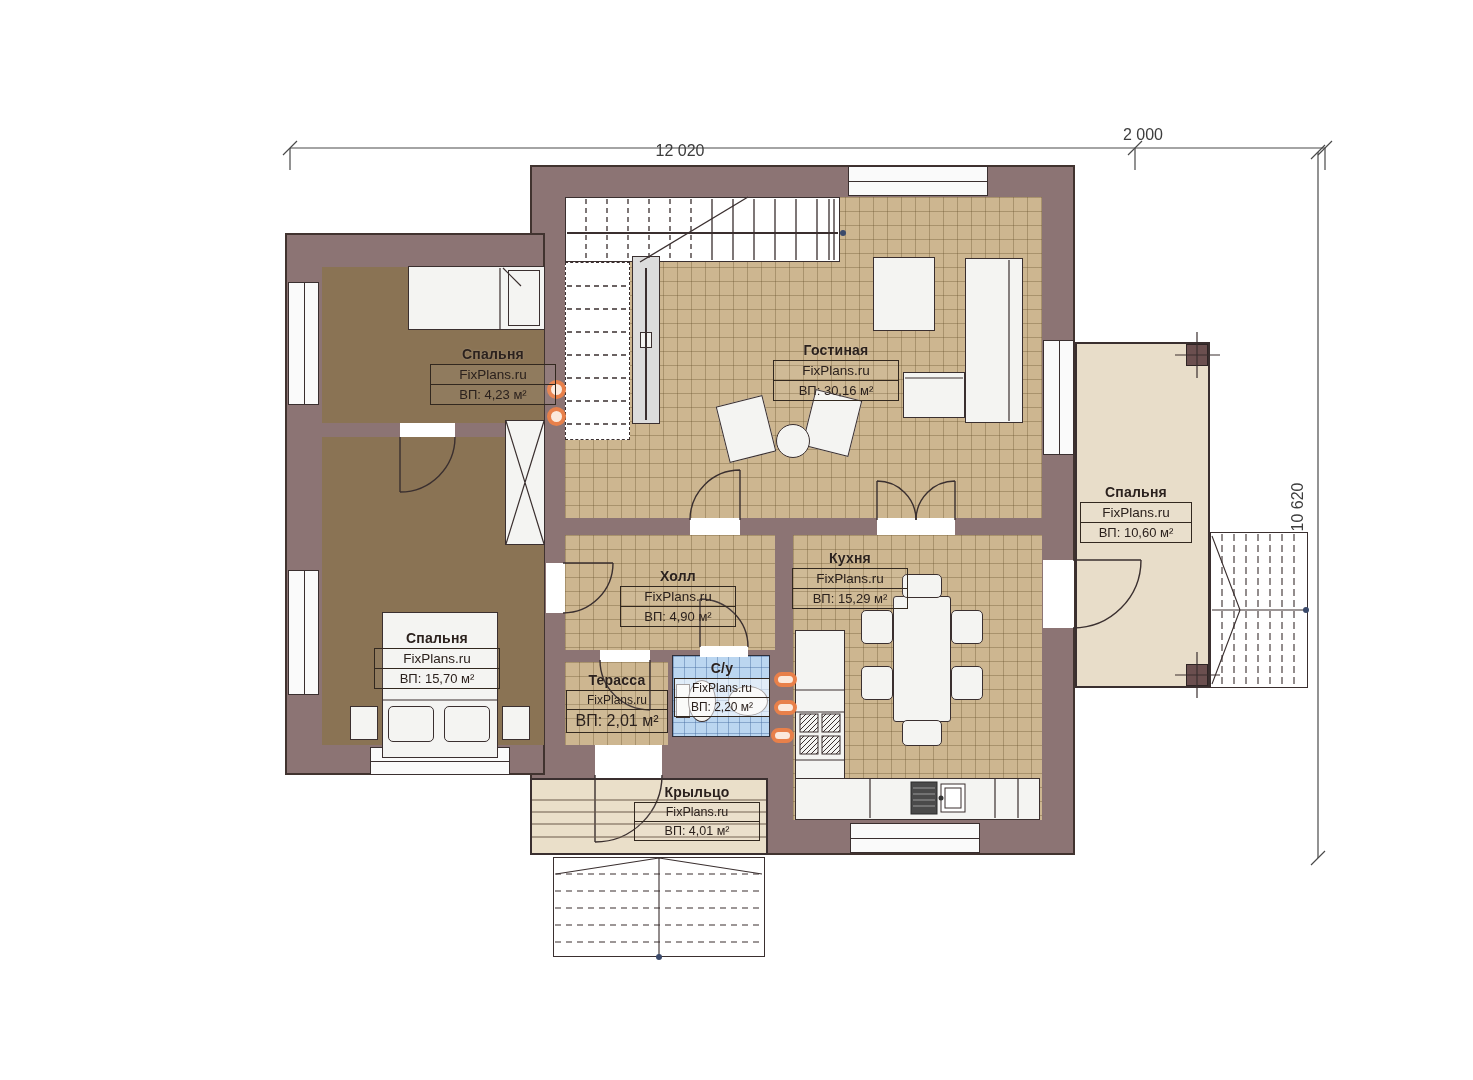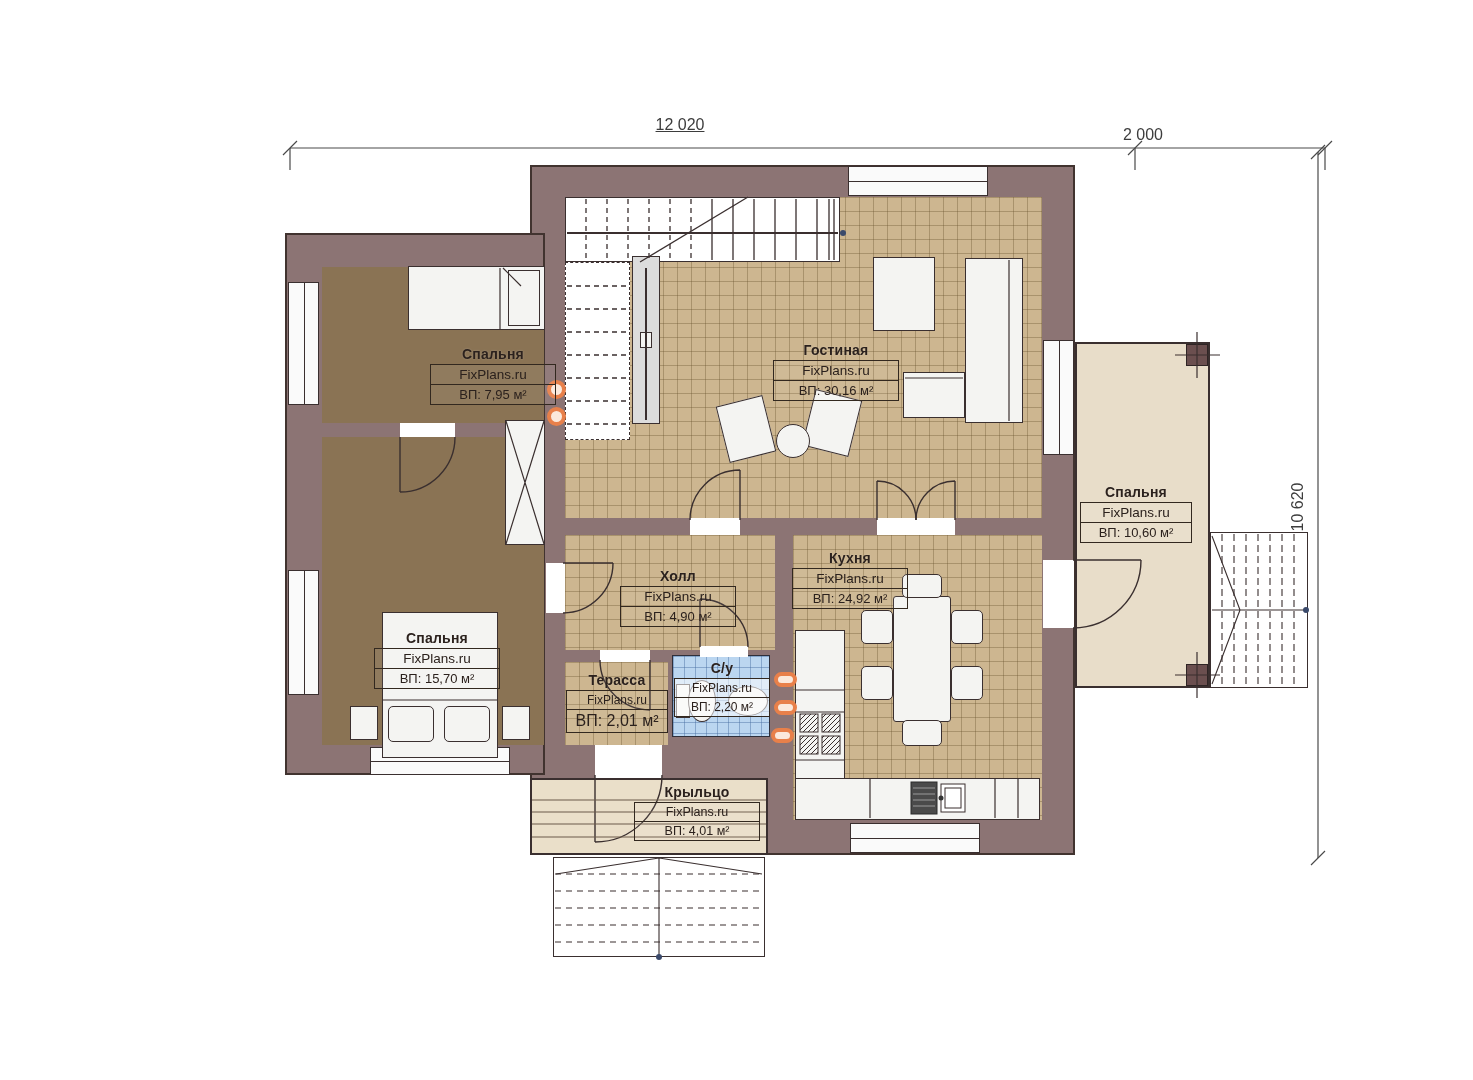--- a/index.html
+++ b/index.html
@@ -204,21 +204,21 @@
 
     <g stroke="#3a2f2f" stroke-width="1.2">
       <path d="M1175,355 L1220,355 M1197,332 L1197,378 M1175,675 L1220,675 M1197,652 L1197,698"></path>
     </g>
   </svg>
 
   <div class="room-label" style="left:430px;top:346px;width:126px;">
     <div class="rl-title">Спальня</div>
     <div class="rl-box">
       <div class="rl-brand">FixPlans.ru</div>
-      <div class="rl-area">ВП: 7,95 м²</div>
+      <div class="rl-area">ВП: 4,23 м²</div>
     </div>
   </div>
 
   <div class="room-label" style="left:374px;top:630px;width:126px;">
     <div class="rl-title">Спальня</div>
     <div class="rl-box">
       <div class="rl-brand">FixPlans.ru</div>
       <div class="rl-area">ВП: 15,70 м²</div>
     </div>
   </div>
@@ -236,21 +236,21 @@
     <div class="rl-box">
       <div class="rl-brand">FixPlans.ru</div>
       <div class="rl-area">ВП: 4,90 м²</div>
     </div>
   </div>
 
   <div class="room-label" style="left:792px;top:550px;width:116px;">
     <div class="rl-title">Кухня</div>
     <div class="rl-box">
       <div class="rl-brand">FixPlans.ru</div>
-      <div class="rl-area">ВП: 24,92 м²</div>
+      <div class="rl-area">ВП: 15,29 м²</div>
     </div>
   </div>
 
   <div class="room-label" style="left:566px;top:672px;width:102px;">
     <div class="rl-title">Терасса</div>
     <div class="rl-box">
       <div class="rl-brand" style="font-size:12px;">FixPlans.ru</div>
       <div class="rl-area" style="font-size:16px;">ВП: 2,01 м²</div>
     </div>
   </div>
@@ -272,17 +272,17 @@
   </div>
 
   <div class="room-label" style="left:634px;top:784px;width:126px;">
     <div class="rl-title">Крыльцо</div>
     <div class="rl-box">
       <div class="rl-brand" style="font-size:12.5px;">FixPlans.ru</div>
       <div class="rl-area" style="font-size:12.5px;">ВП: 4,01 м²</div>
     </div>
   </div>
 
-  <div class="dim-label z45" style="left:630px;top:116px;width:100px;text-decoration:underline;">12 020</div>
+  <div class="dim-label z45" style="left:630px;top:142px;width:100px;">12 020</div>
   <div class="dim-label z45" style="left:1093px;top:126px;width:100px;">2 000</div>
   <div class="dim-label z45" style="left:1238px;top:498px;width:120px;transform:rotate(-90deg);">10 620</div>
 
 </div>
 
 </body></html>

